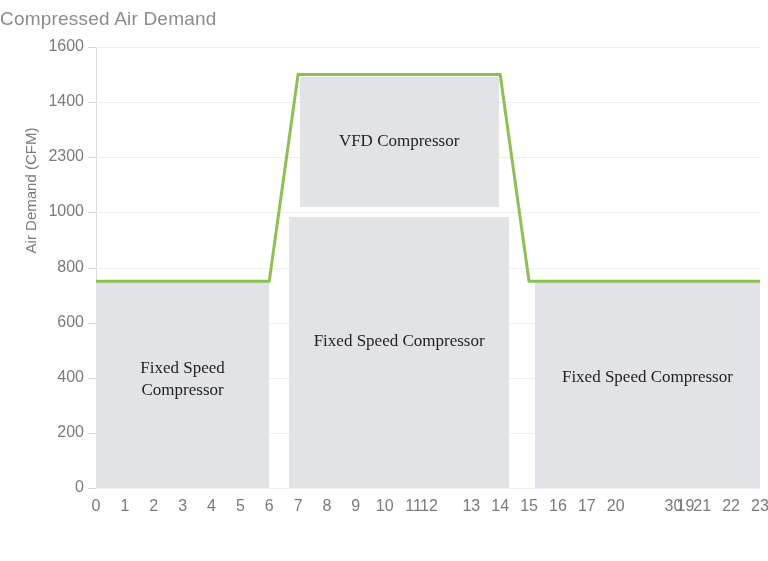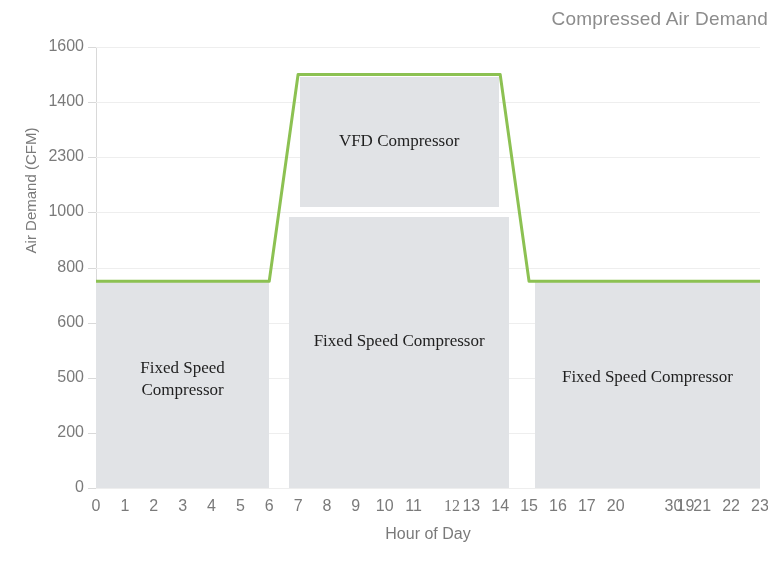--- a/index.html
+++ b/index.html
@@ -20,21 +20,21 @@
     height: 561px;
     background: #ffffff;
   }
 
   
   .chart-title {
     position: absolute;
     left: 0;
     top: 8px;
     width: 768px;
-    text-align: right;
+    text-align: left;
     font-family: "Liberation Sans", sans-serif;
     font-size: 19px;
     font-weight: 400;
     color: #8c8c8c;
     letter-spacing: 0.2px;
   }
 
   
   .y-axis-title {
     position: absolute;
@@ -159,26 +159,25 @@
 </style>
 </head>
 <body>
 
 <div id="chart-root">
 
   <div class="chart-title">Compressed Air Demand</div>
 
   <div class="y-axis-title">Air Demand (CFM)</div>
 
-  <div class="x-axis-title">Hour of Day</div>
 
   <div id="y-labels">
       <div class="y-tick-label" style="top: 478px;">0</div>
       <div class="y-tick-label" style="top: 422.875px;">200</div>
-      <div class="y-tick-label" style="top: 367.75px;">500</div>
+      <div class="y-tick-label" style="top: 367.75px;">400</div>
       <div class="y-tick-label" style="top: 312.625px;">600</div>
       <div class="y-tick-label" style="top: 257.5px;">800</div>
       <div class="y-tick-label" style="top: 202.375px;">1000</div>
       <div class="y-tick-label" style="top: 147.25px;">2300</div>
       <div class="y-tick-label" style="top: 92.125px;">1400</div>
       <div class="y-tick-label" style="top: 37px;">1600</div>
     </div>
   <div class="axis-line-y"></div>
   <div class="axis-line-x"></div>
 
@@ -216,21 +215,21 @@
       <div class="x-tick-label" style="left: 57.7391px;">2</div>
       <div class="x-tick-label" style="left: 86.6087px;">3</div>
       <div class="x-tick-label" style="left: 115.478px;">4</div>
       <div class="x-tick-label" style="left: 144.348px;">5</div>
       <div class="x-tick-label" style="left: 173.217px;">6</div>
       <div class="x-tick-label" style="left: 202.087px;">7</div>
       <div class="x-tick-label" style="left: 230.957px;">8</div>
       <div class="x-tick-label" style="left: 259.826px;">9</div>
       <div class="x-tick-label" style="left: 288.696px;">10</div>
       <div class="x-tick-label" style="left: 317.565px;">11</div>
-      <div class="x-tick-label" style="left: 356px; font-family: Liberation Serif, serif;">12</div>
+      <div class="x-tick-label" style="left: 333px;">12</div>
       <div class="x-tick-label" style="left: 375.304px;">13</div>
       <div class="x-tick-label" style="left: 404.174px;">14</div>
       <div class="x-tick-label" style="left: 433.043px;">15</div>
       <div class="x-tick-label" style="left: 461.913px;">16</div>
       <div class="x-tick-label" style="left: 490.783px;">17</div>
       <div class="x-tick-label" style="left: 519.652px;">20</div>
       <div class="x-tick-label" style="left: 548.522px; margin-left: 27px;">19</div>
       <div class="x-tick-label" style="left: 577.391px;">30</div>
       <div class="x-tick-label" style="left: 606.261px;">21</div>
       <div class="x-tick-label" style="left: 635.13px;">22</div>

